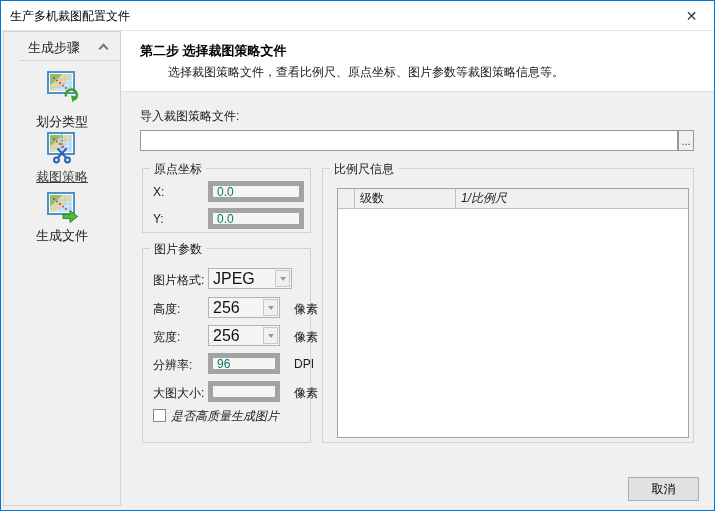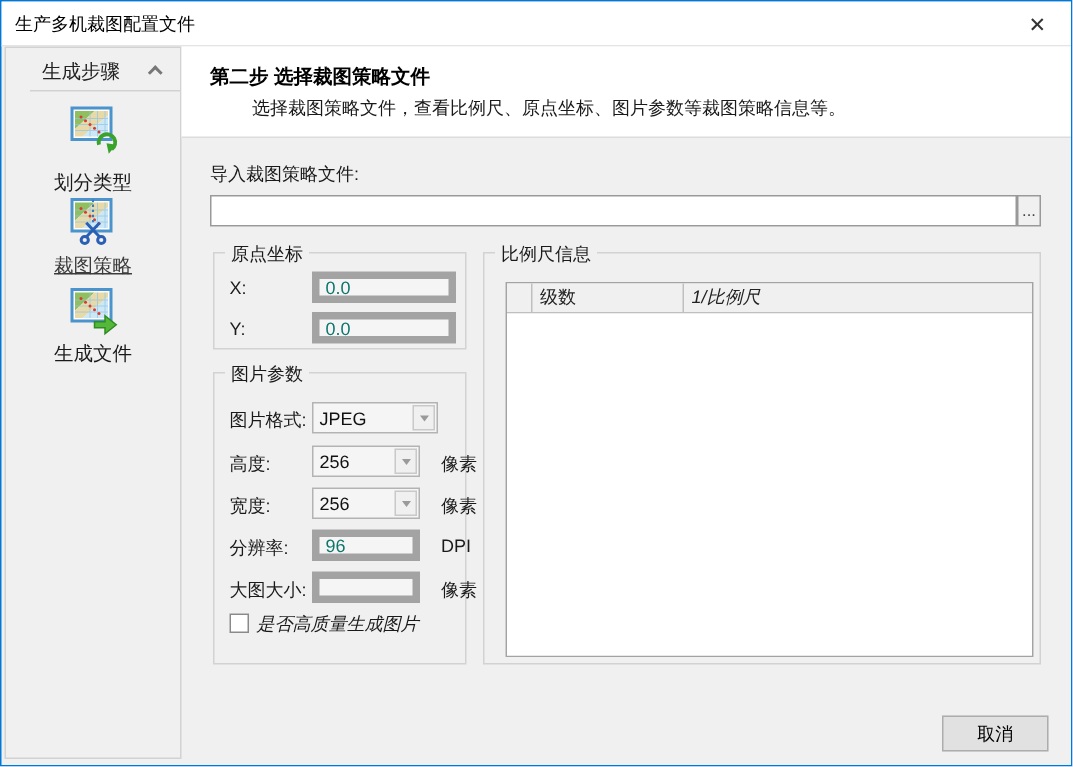--- a/index.html
+++ b/index.html
@@ -50,21 +50,21 @@
 
   
   .groupbox { position:absolute; border:1px solid #d2d2d2; }
   .g-legend { position:absolute; top:-8px; left:7px; background:#f0f0f0;
               padding:0 4px; font-size:12px; color:#1a1a1a; white-space:nowrap; }
   .flabel { position:absolute; font-size:12px; color:#1a1a1a; white-space:nowrap; }
   .disfield { position:absolute; height:21px; background:#f5f5f5; border:5px solid #a3a3a3;
               font-size:12px; color:#0f766e; padding:0 4px; font-family:inherit; }
   .combo { position:absolute; height:21px; background:#f5f5f5; border:1px solid #b3b3b3;
            display:flex; align-items:center; }
-  .combo-text { flex:1; padding-left:4px; font-size:12px; color:#111; }
+  .combo-text { flex:1; padding-left:4px; font-size:16px; color:#111; }
   .combo-btn { width:15px; align-self:stretch; margin:1px; background:#f0f0f0;
                border:1px solid #c9c9c9; display:flex; align-items:center; justify-content:center; }
   .combo-btn::after { content:""; width:0; height:0;
                       border-left:3.5px solid transparent; border-right:3.5px solid transparent;
                       border-top:4px solid #9a9a9a; }
   .g-origin { left:141px; top:167px; width:169px; height:65px; }
   .g-params { left:141px; top:247px; width:169px; height:195px; }
   .g-scale  { left:321px; top:167px; width:372px; height:275px; }
   .cb-box { position:absolute; left:10px; top:160px; width:13px; height:13px;
             background:#fff; border:1px solid #8a8a8a; }

